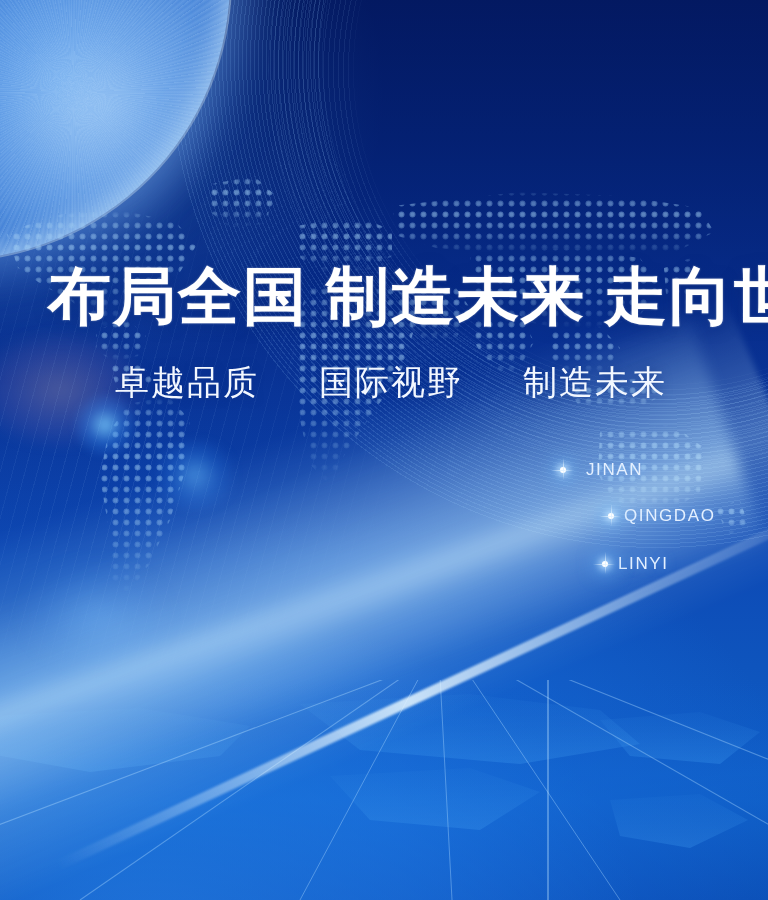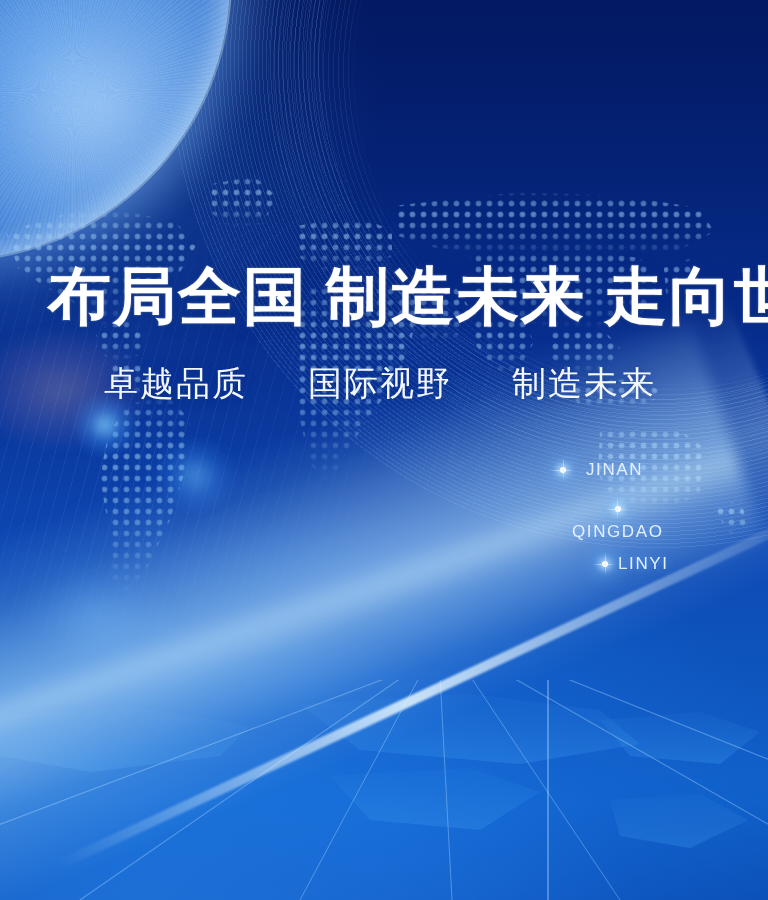--- a/index.html
+++ b/index.html
@@ -164,22 +164,22 @@
     font-size:63px;
     line-height:1;
     color:#ffffff;
     letter-spacing:2px;
     white-space:nowrap;
     text-shadow:0 2px 14px rgba(10,40,120,.55), 0 0 2px rgba(255,255,255,.5);
   }
   .headline .gap{display:inline-block;width:18px;}
   .subline{
     position:absolute;
-    left:104px; top:366px;
-    font-family:Liberation Sans, sans-serif;
+    left:115px; top:366px;
+    font-family:Liberation Serif, serif;
     font-weight:400;
     font-size:34px;
     line-height:1;
     color:#f2f7ff;
     letter-spacing:2px;
     white-space:nowrap;
     text-shadow:0 1px 10px rgba(10,40,120,.5);
   }
   .subline .sgap{display:inline-block;width:60px;}
 
@@ -207,21 +207,21 @@
     background:linear-gradient(180deg, rgba(200,230,255,0), rgba(225,242,255,.9), rgba(200,230,255,0));
   }
   .city .name{
     font-family:"Liberation Sans","DejaVu Sans",sans-serif;
     font-size:17px;
     letter-spacing:1.6px;
     color:#e4f0ff;
     text-shadow:0 0 10px rgba(120,180,255,.55);
   }
   .city-jinan   {left:560px; top:460px;gap:20px;}
-  .city-qingdao {left:572px; top:506px;flex-direction:column;}
+  .city-qingdao {left:608px; top:506px;}
   .city-linyi   {left:602px; top:554px;}
 </style>
 </head>
 <body>
 
 <div class="stage">
 
   <div class="layer topdark"></div>
 
   <div class="layer">

